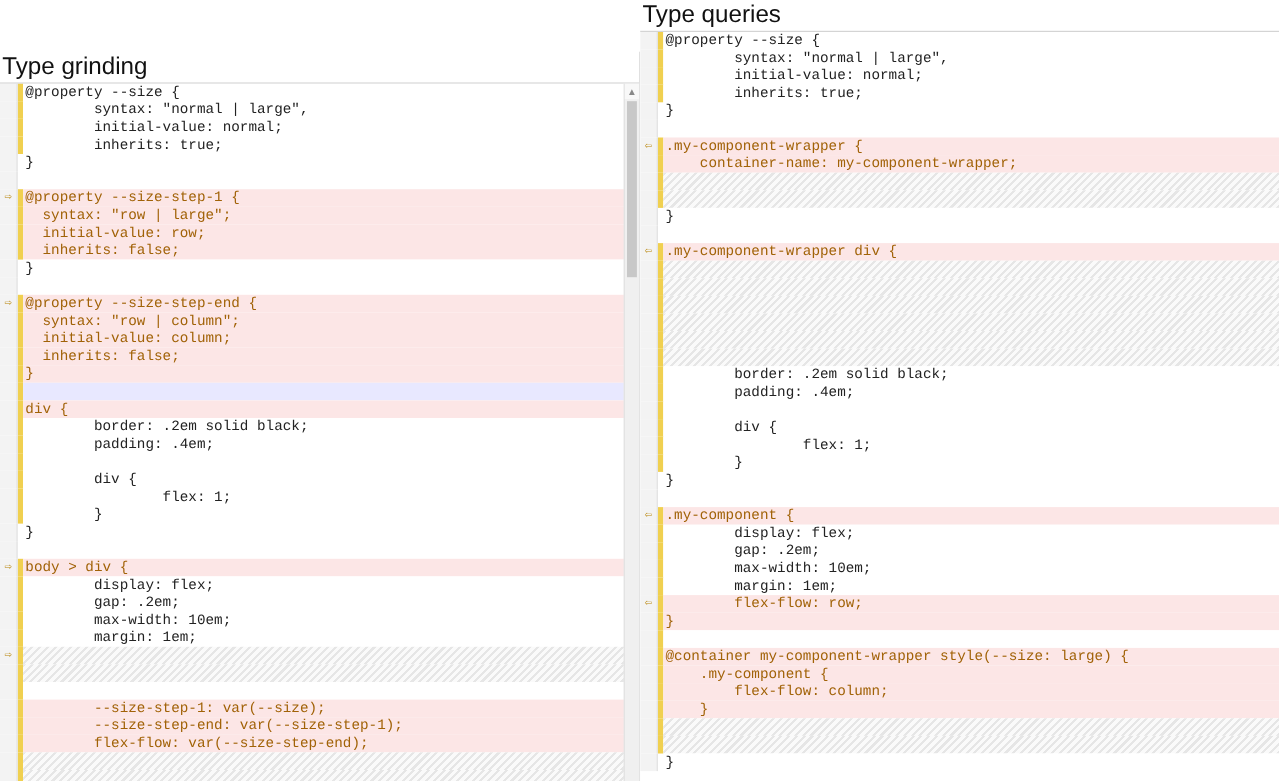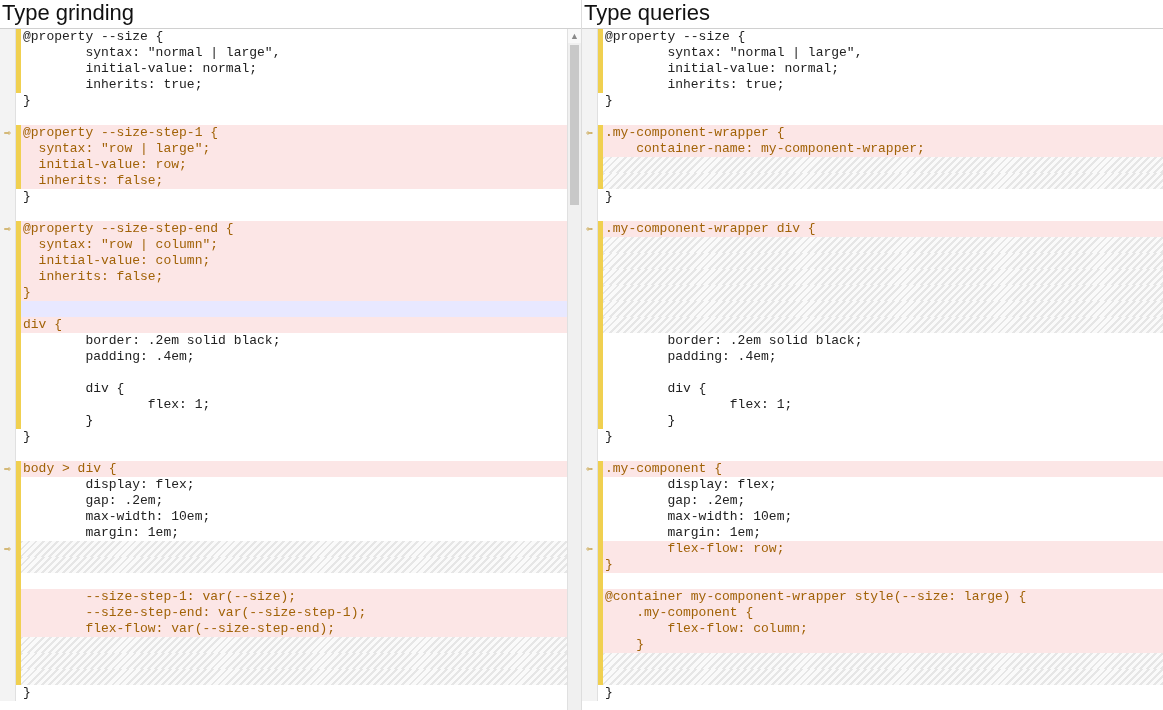--- a/index.html
+++ b/index.html
@@ -16,21 +16,21 @@
     display: flex;
     width: 100%;
     height: 100%;
   }
   .panel {
     flex: 1;
     display: flex;
     flex-direction: column;
     min-width: 0;
   }
-  .panel-left { border-right: 1px solid #ddd; }
+  .panel-left { border-right: 1px solid #ddd; margin-top: 47px; }
   .panel-title {
     font-size: 22px;
     font-weight: 400;
     padding: 0 2px 2px 2px;
     color: #111;
   }
   .code-container {
     flex: 1;
     overflow: hidden;
     position: relative;

